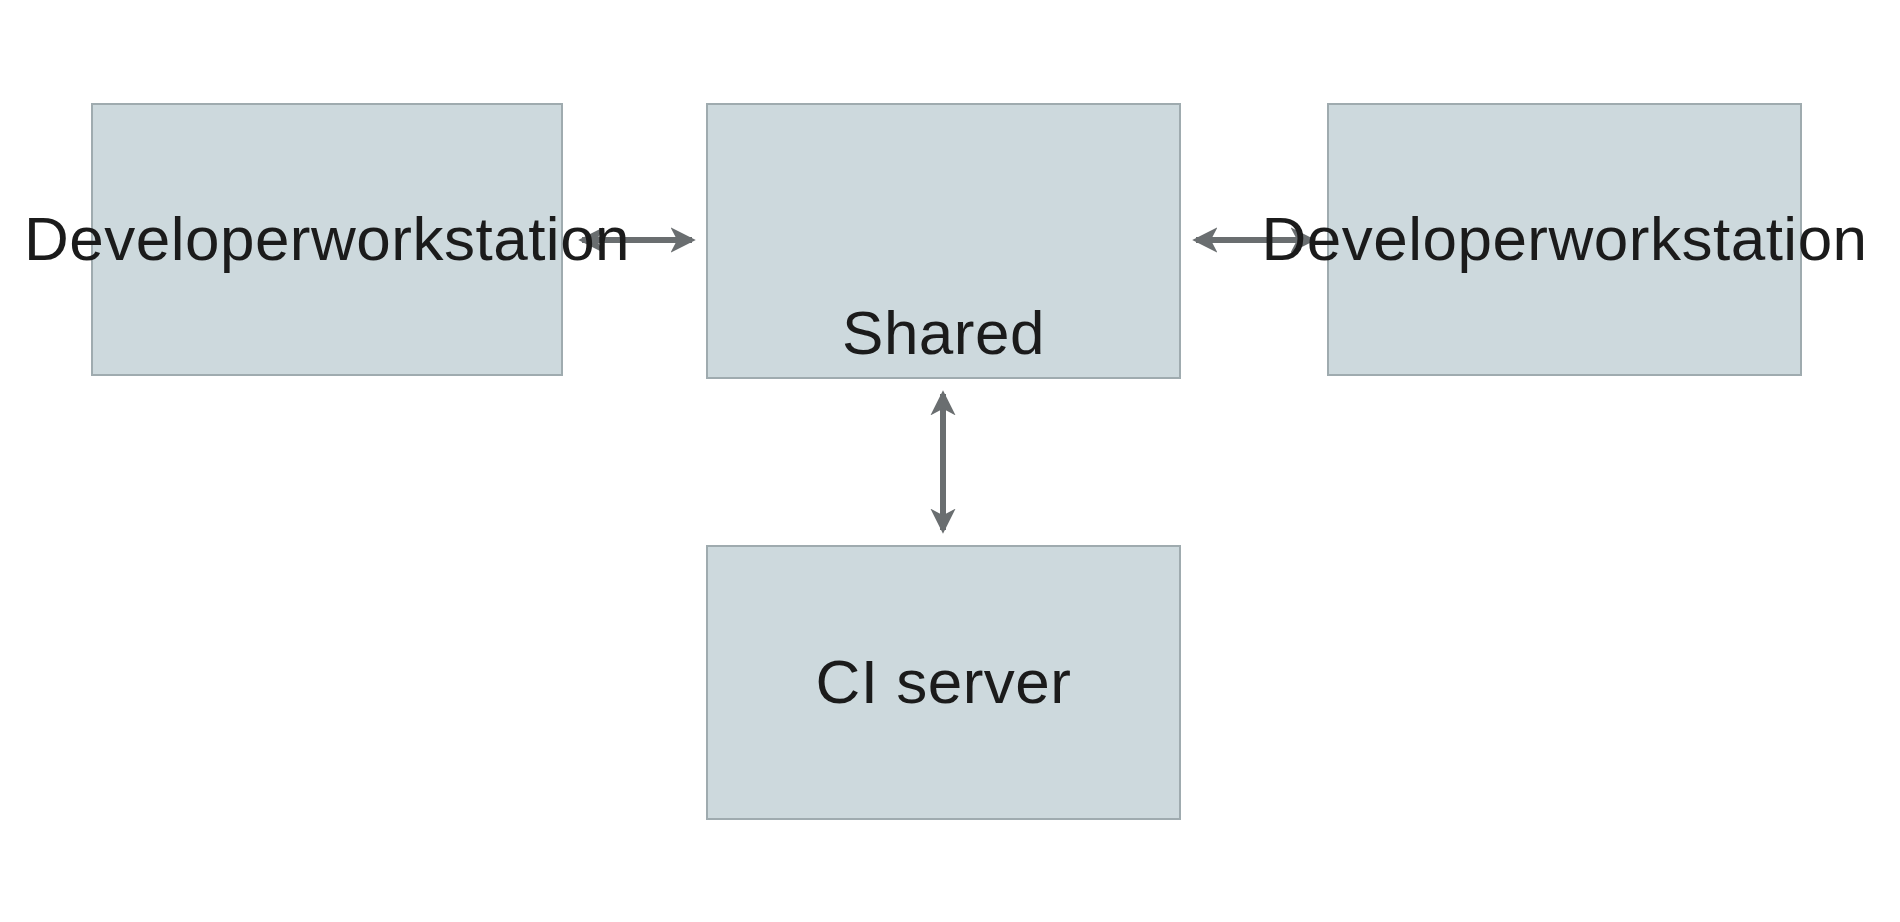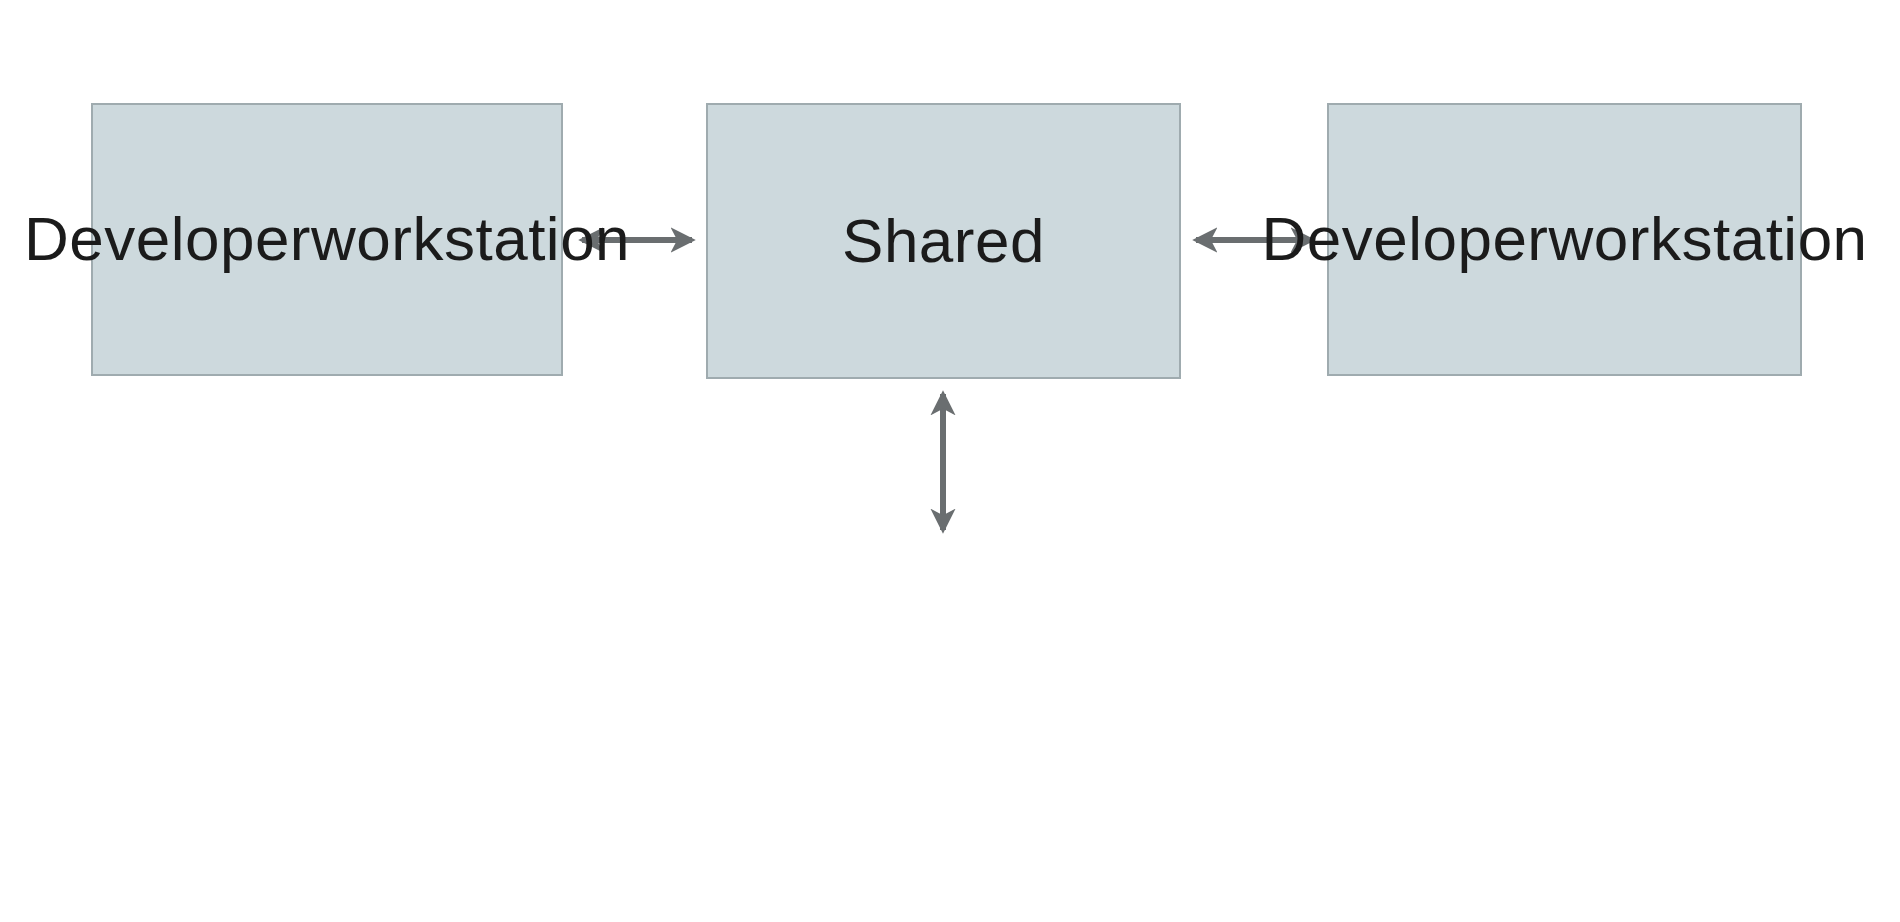--- a/index.html
+++ b/index.html
@@ -24,21 +24,21 @@
     flex-direction: row;
     align-items: center;
     justify-content: center;
     text-align: center;
     color: #1b1b1b;
     font-size: 62px;
     line-height: 1.42;
     letter-spacing: 0.5px;
   }
   #node-dev-left      { left: 91px;   top: 103px; width: 472px; height: 273px; }
-  #node-shared-cache  { left: 706px;  top: 103px; width: 475px; height: 276px; }
+  #node-shared-cache  { left: 706px;  top: 103px; width: 475px; height: 276px; align-items: flex-end; }
   #node-dev-right     { left: 1327px; top: 103px; width: 475px; height: 273px; }
   #node-ci-server     { left: 706px;  top: 545px; width: 475px; height: 275px; }
   .node .line:empty { display: none; }
   #arrow-layer {
     position: absolute;
     left: 0;
     top: 0;
     width: 1900px;
     height: 922px;
     pointer-events: none;
@@ -67,14 +67,18 @@
 
   <div class="node" id="node-shared-cache">
     <span class="line">Shared</span>
   </div>
 
   <div class="node" id="node-dev-right">
     <span class="line">Developer</span>
     <span class="line">workstation</span>
   </div>
 
+  <div class="node" id="node-ci-server">
+    <span class="line">CI server</span>
+
+  </div>
 
 </div>
 
 </body></html>

